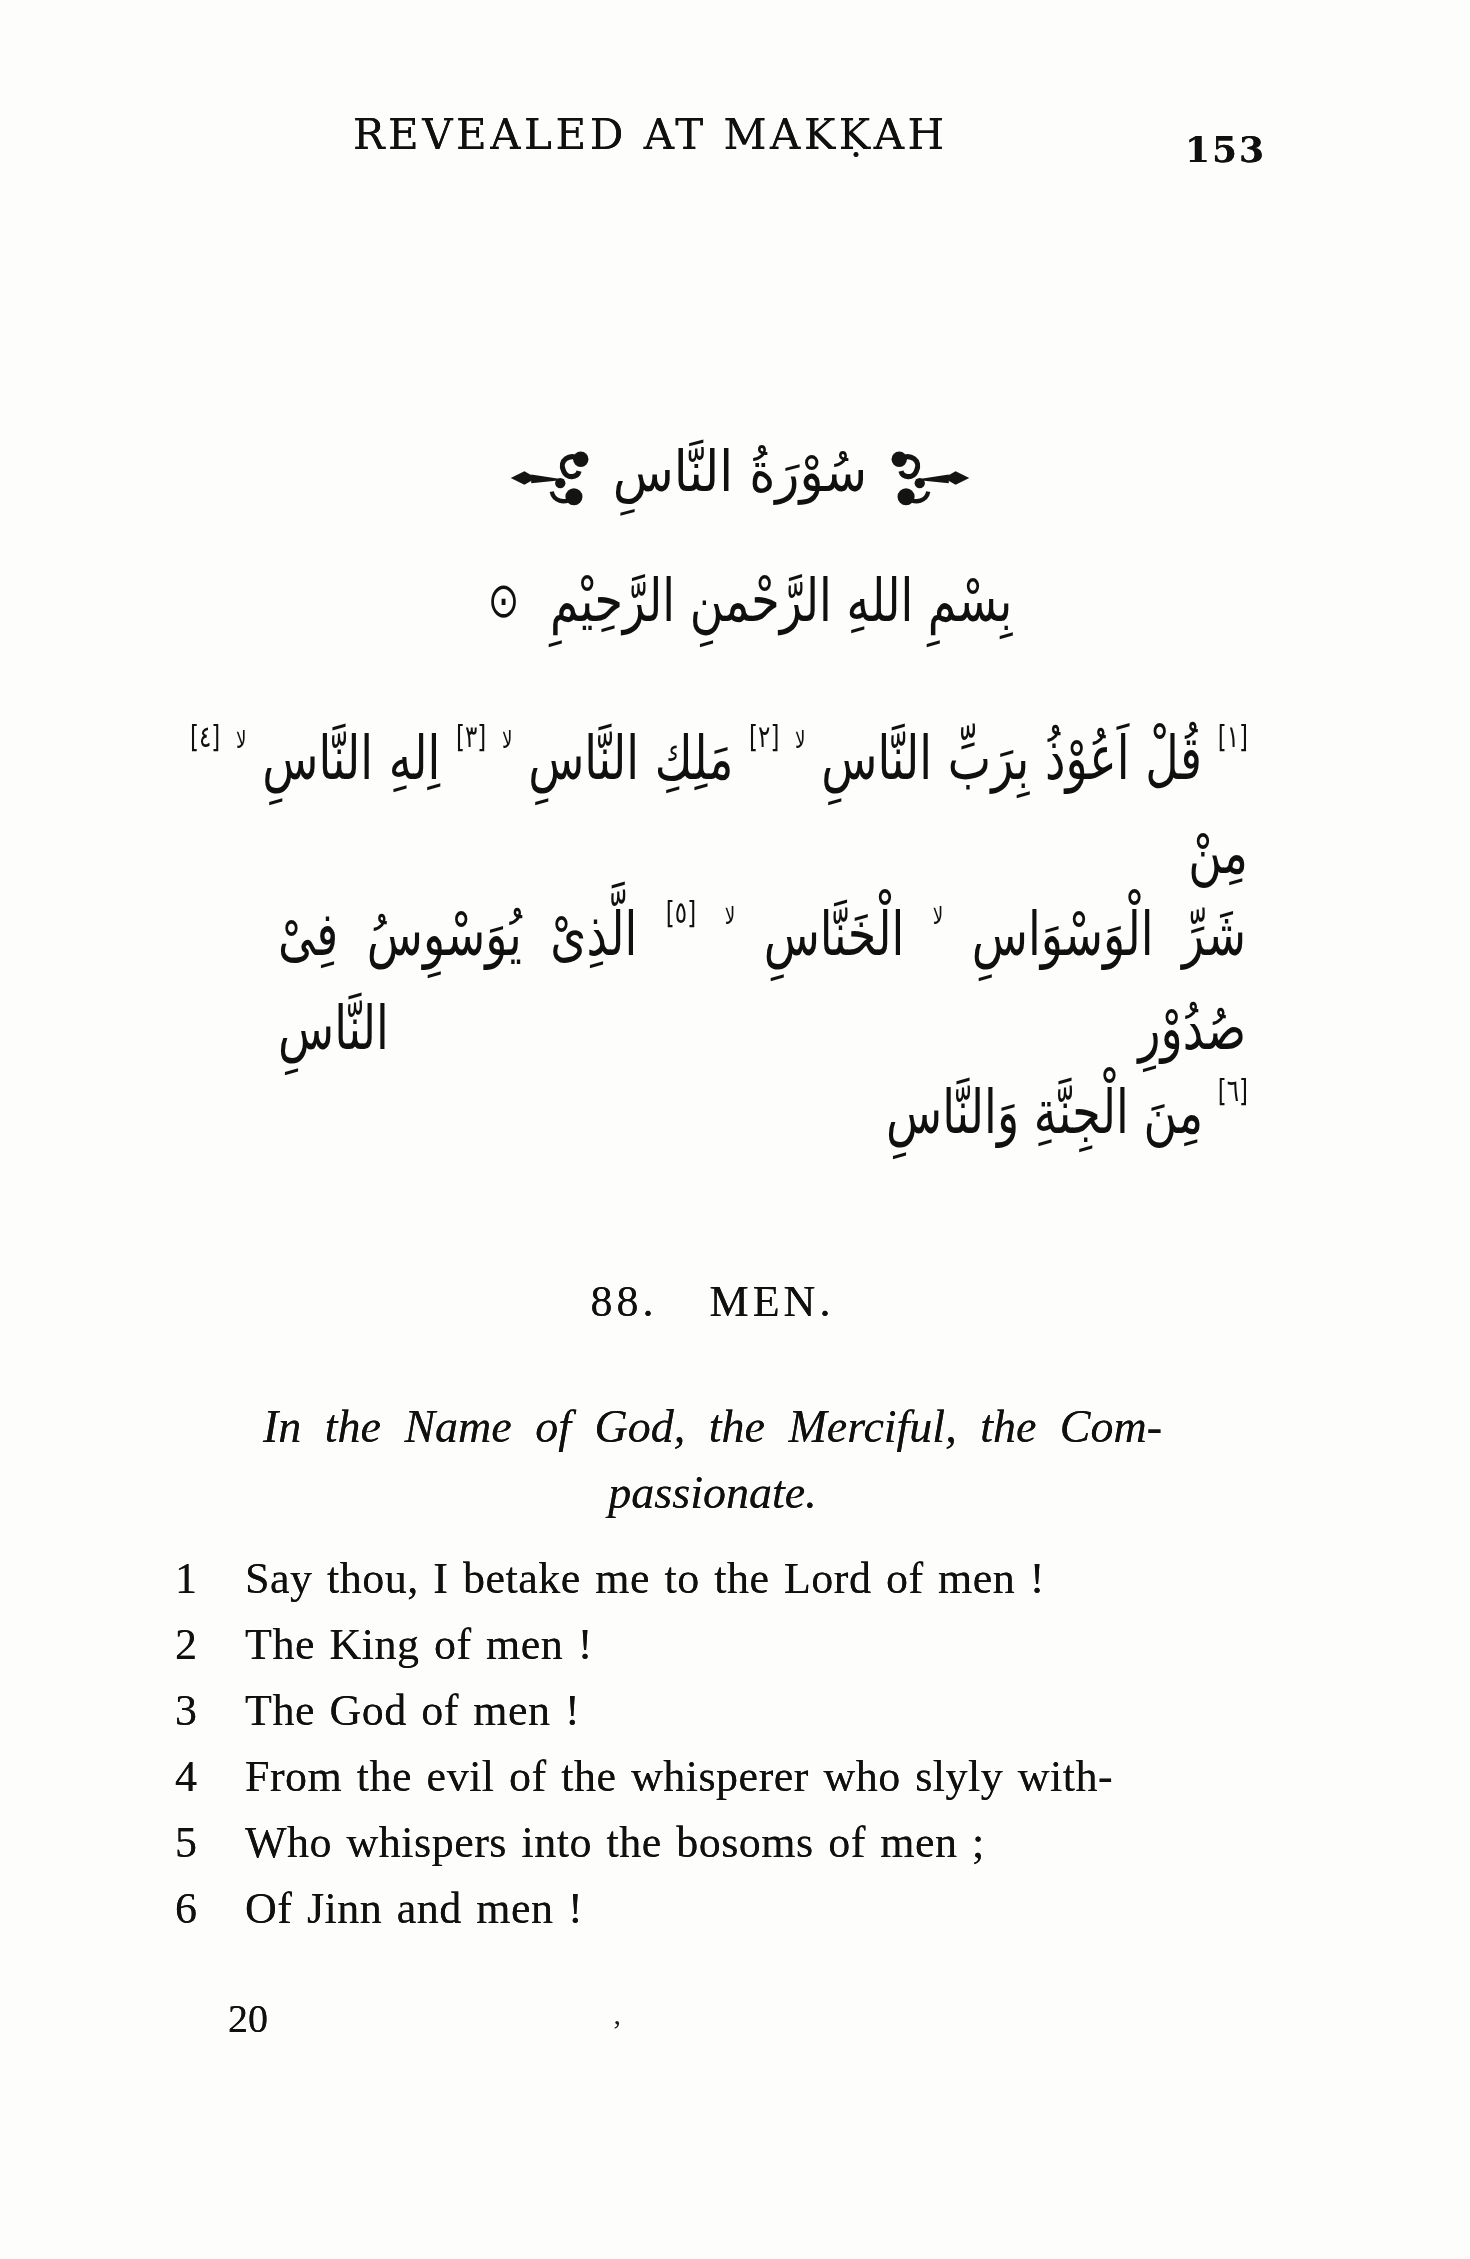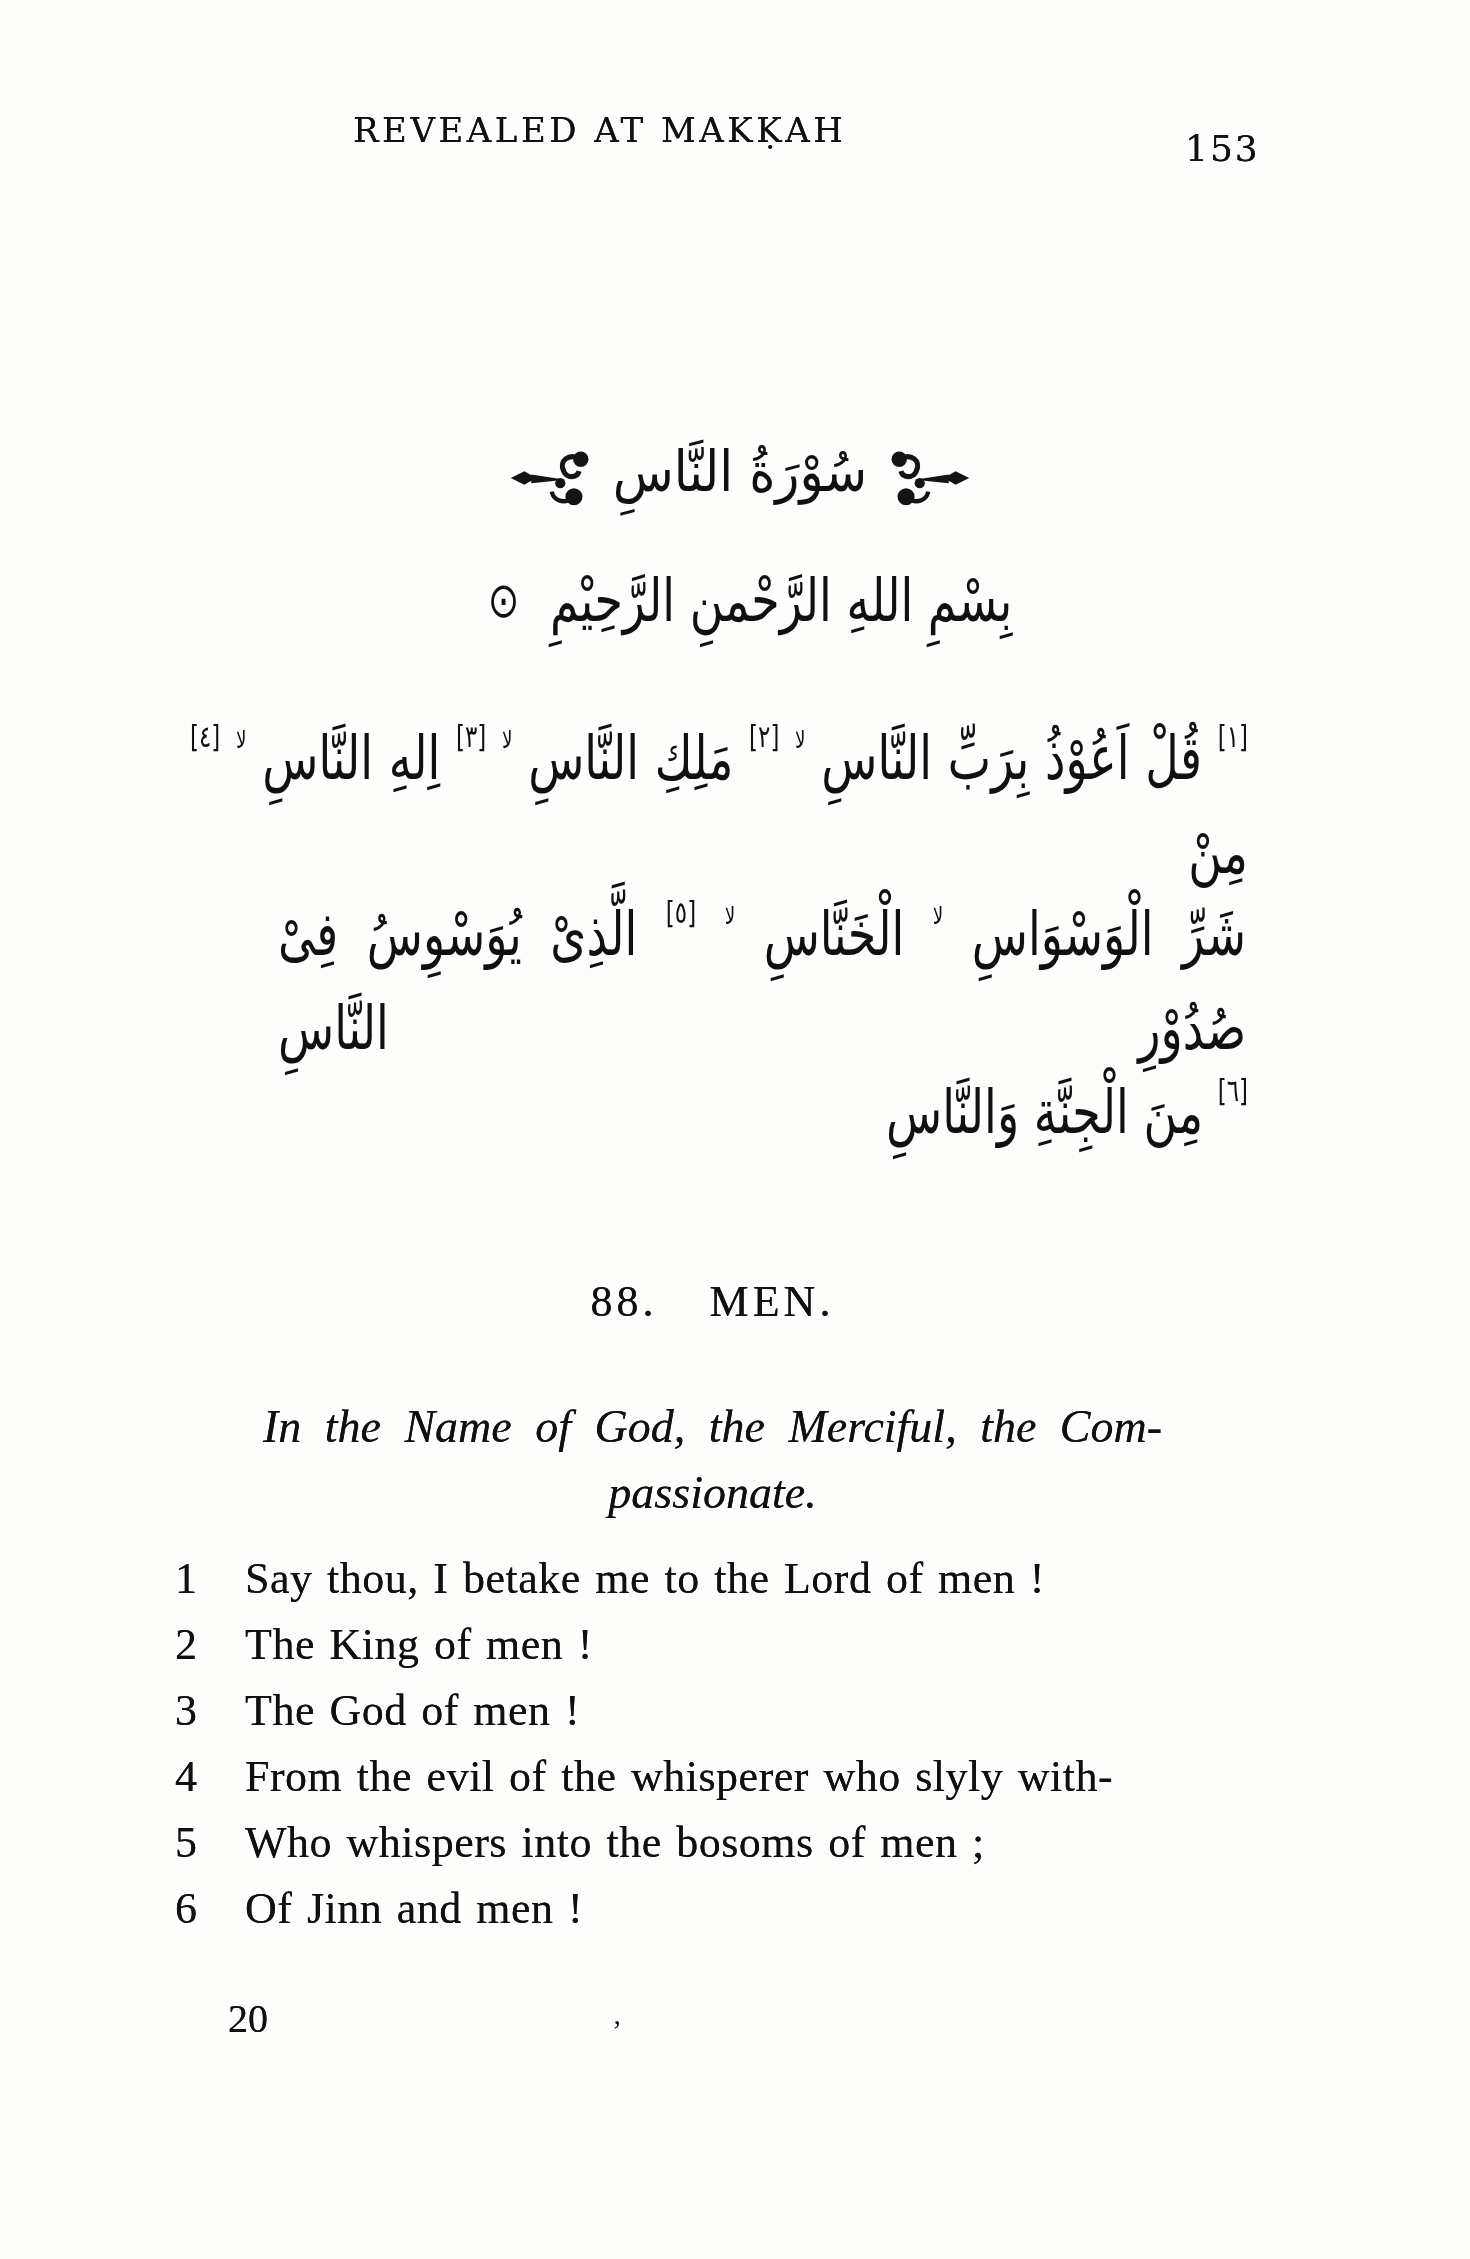--- a/index.html
+++ b/index.html
@@ -9,29 +9,30 @@
     margin:0 auto;
     background:#fdfdfb;
     color:#101010;
     font-family:"Liberation Serif", serif;
     overflow:hidden;
   }
   
   .running-title{
     position:absolute;left:353px;top:110px;
     font-family:"DejaVu Serif", serif;
-    font-size:34px;letter-spacing:3.5px;
+    font-size:42px;letter-spacing:3.5px;
     white-space:nowrap;
     text-shadow:0 0 0.6px #222;
   }
   .page-number{
     position:absolute;left:1185px;top:128px;
     font-family:"DejaVu Serif", serif;
     font-size:36px;letter-spacing:2px;
     text-shadow:0 0 0.6px #222;
+    font-weight:bold;
   }
   
   .arabic{font-family:"DejaVu Sans", sans-serif;}
   .cartouche{
     position:absolute;left:455px;top:404px;width:570px;height:148px;
     display:flex;align-items:center;justify-content:center;gap:4px;
   }
   .surah-title{
     font-size:50px;line-height:1.25;
     padding:0 6px 10px 6px;

